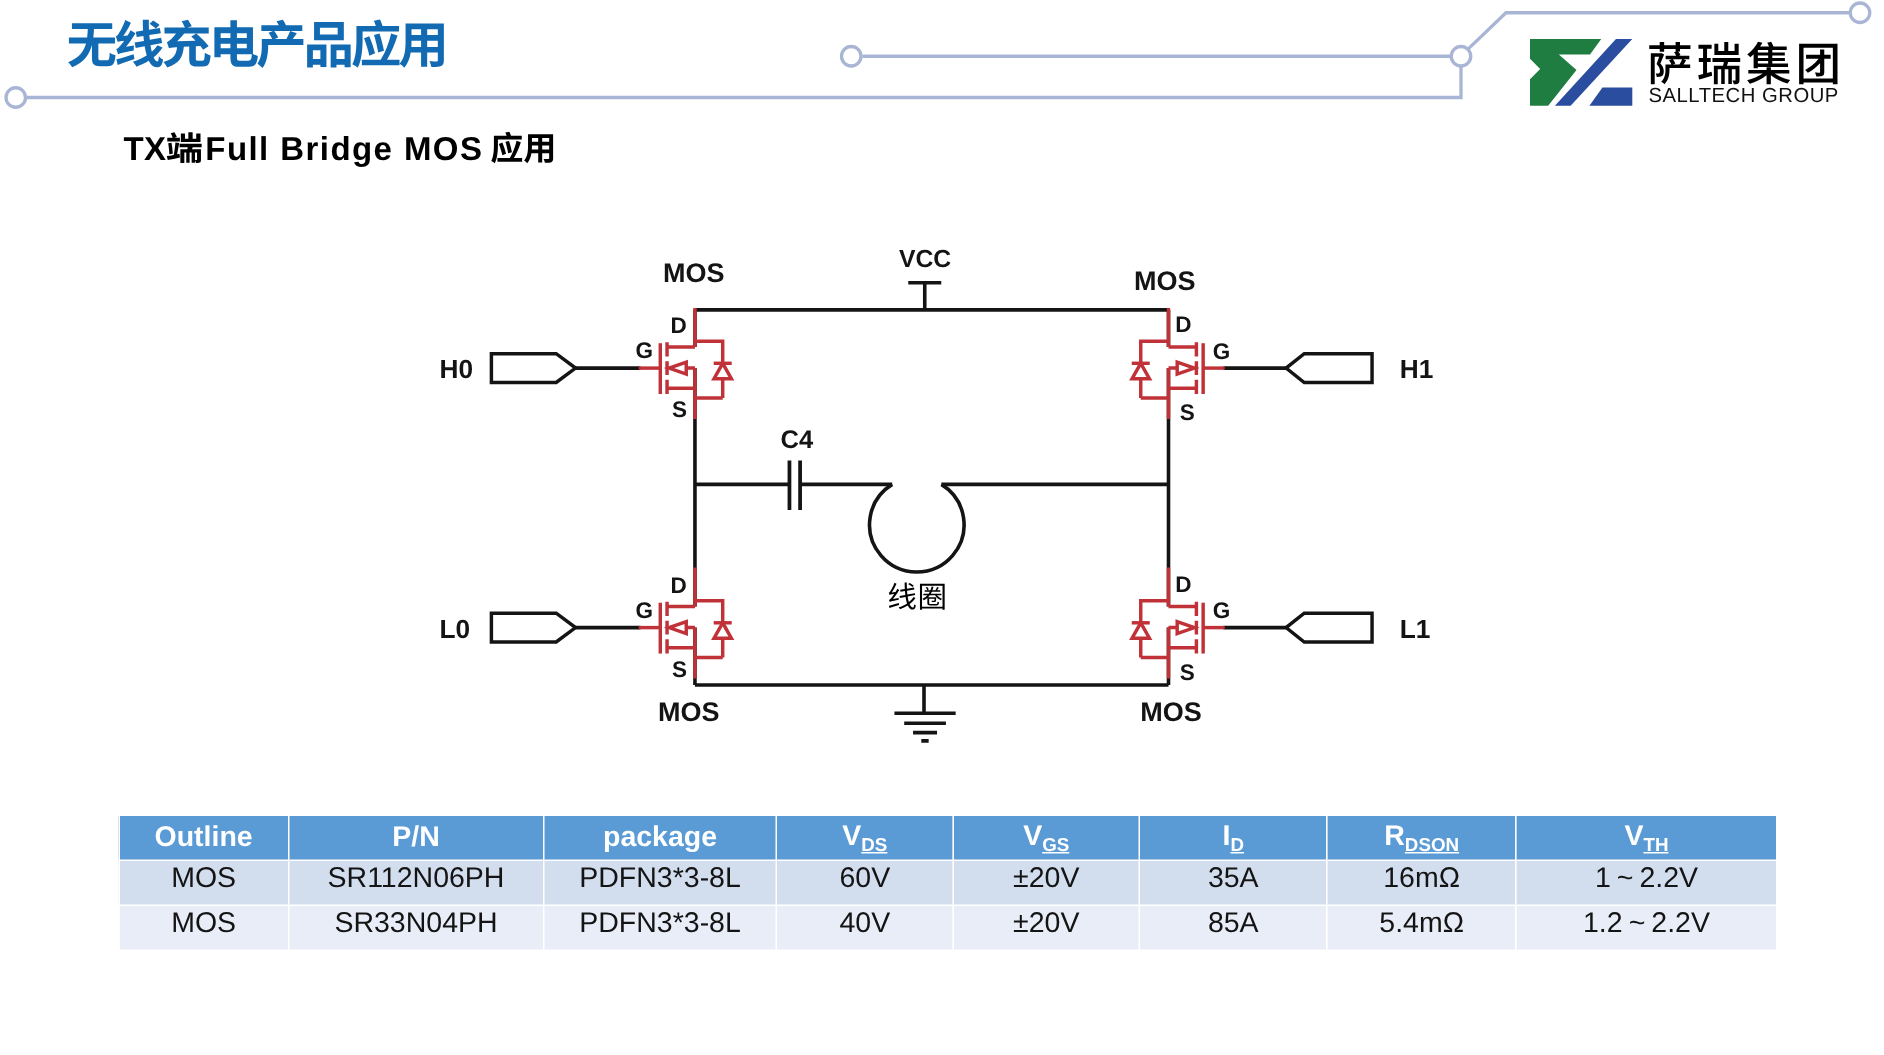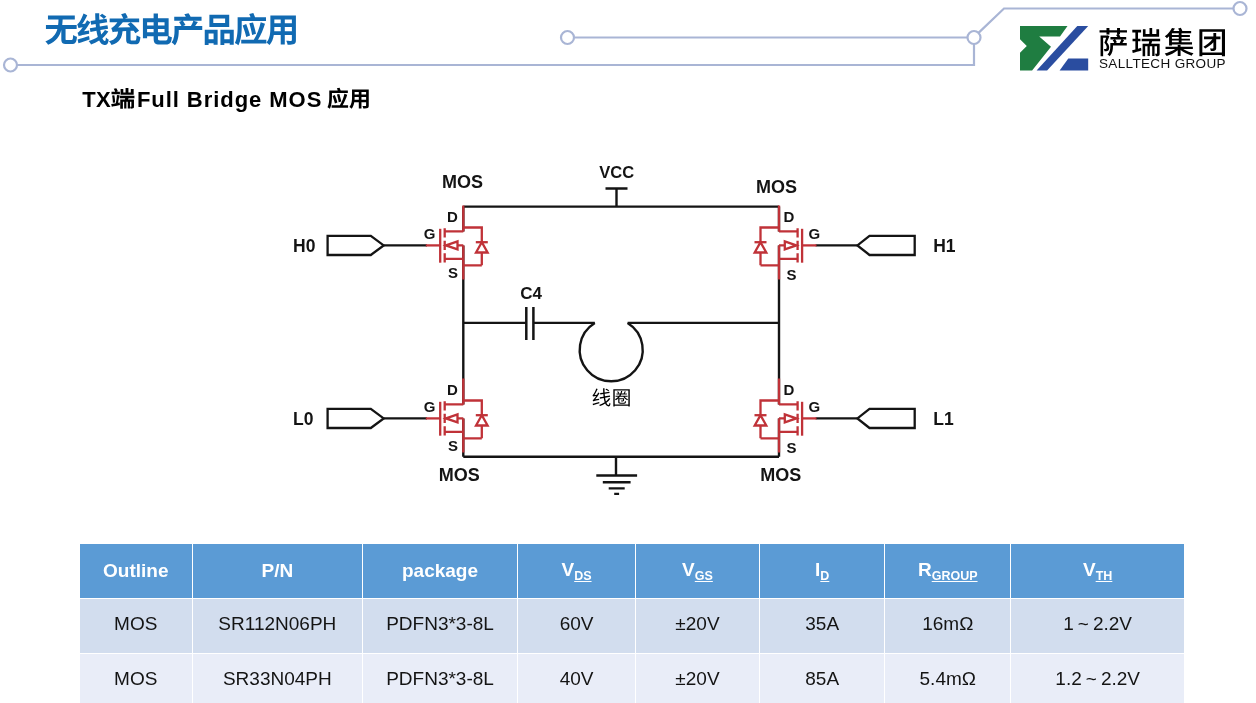--- a/index.html
+++ b/index.html
@@ -1,17 +1,17 @@
 <!DOCTYPE html>
 <html><head><meta charset="utf-8">
 <style>
 * { margin:0; padding:0; box-sizing:border-box; }
 html,body { width:1256px; height:703px; background:#fff; font-family:"Liberation Sans",sans-serif; position:relative; overflow:hidden; }
 .tb { position:absolute; left:78.6px; top:543.4px; width:1105.4px; border-collapse:collapse; table-layout:fixed; }
-.tb td { border:1.5px solid #fff; text-align:center; vertical-align:middle; height:55px; padding:0; }
+.tb td { border:1.5px solid #fff; text-align:center; vertical-align:middle; height:30px; padding:0; }
 .hd td { background:#5b9bd5; color:#fff; font-weight:bold; font-size:19px; }
 .r1 td { background:#d2ddee; font-size:19px; color:#141414; padding-bottom:5px; }
 .r2 td { background:#e9edf8; font-size:19px; color:#141414; padding-bottom:5px; }
 .sb { font-size:12.5px; vertical-align:-4px;text-decoration:underline; }
 .tld { padding:0 4px; }
 </style></head>
 <body>
 <svg width="1256" height="540" viewBox="0 0 1256 540" style="position:absolute;left:0;top:0">
     <g stroke="#a9b5d5" stroke-width="2.2" fill="none">
       <path d="M17,65 H974 V37.5 M575,37.5 H974 M978.5,32.9 L1004,8.5 H1233.5"></path>
@@ -126,21 +126,21 @@
       <col style="width:173.6px">
     </colgroup>
 <tbody>
       <tr class="hd">
         <td>Outline</td>
         <td>P/N</td>
         <td>package</td>
         <td>V<span class="sb">DS</span></td>
         <td>V<span class="sb">GS</span></td>
         <td>I<span class="sb">D</span></td>
-        <td>R<span class="sb">GROUP</span></td>
+        <td>R<span class="sb">DSON</span></td>
         <td>V<span class="sb">TH</span></td>
       </tr>
 <tr class="r1">
         <td>MOS</td>
         <td>SR112N06PH</td>
         <td>PDFN3*3-8L</td>
         <td>60V</td>
         <td>±20V</td>
         <td>35A</td>
         <td>16mΩ</td>

